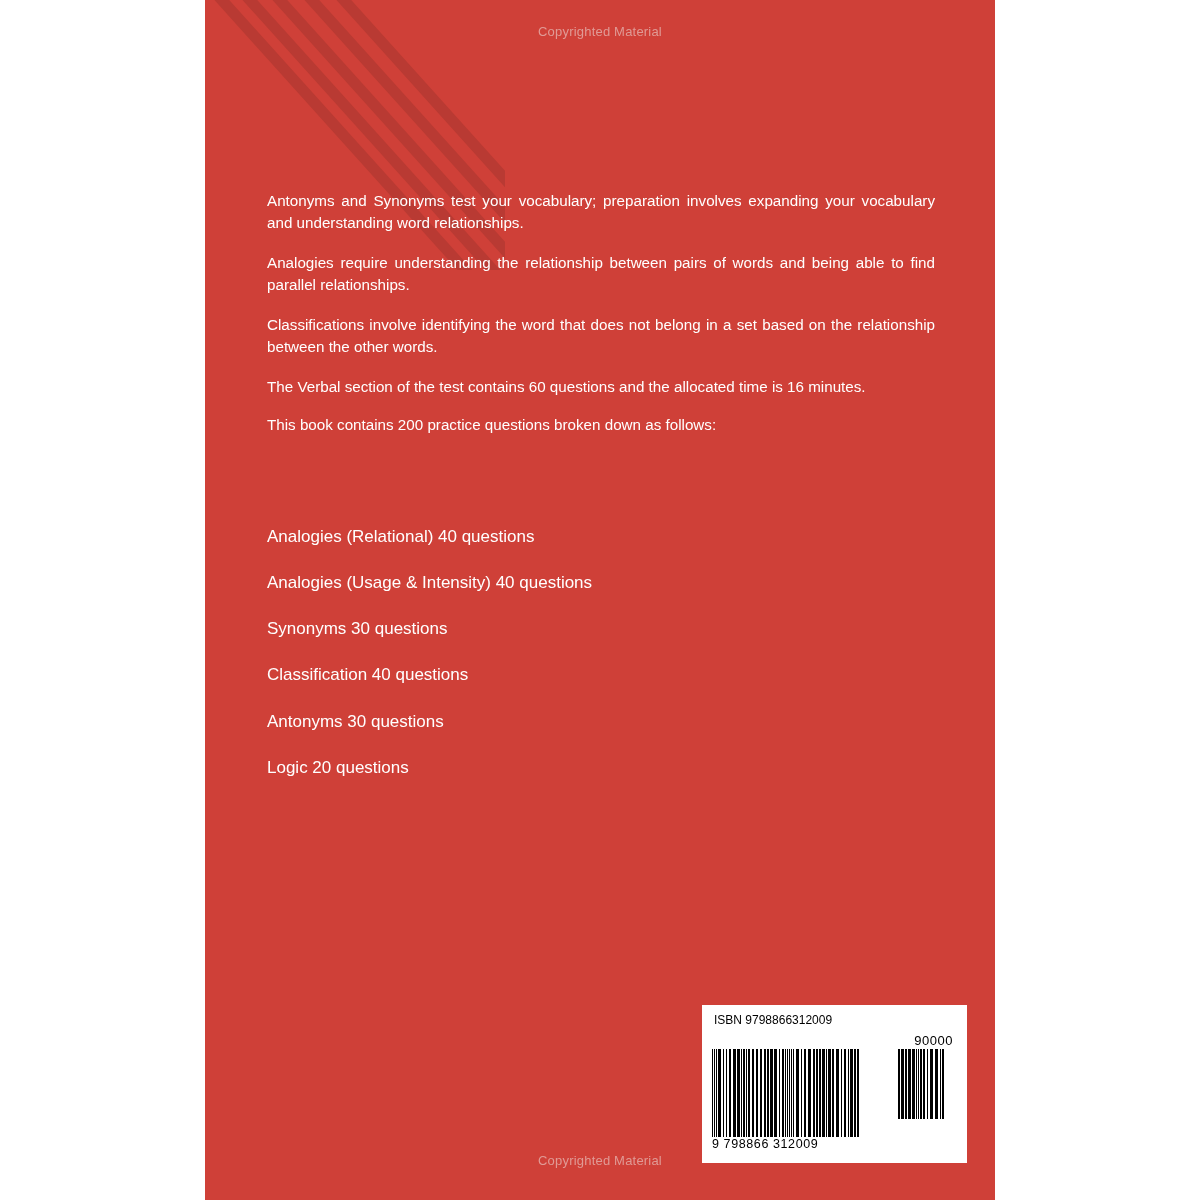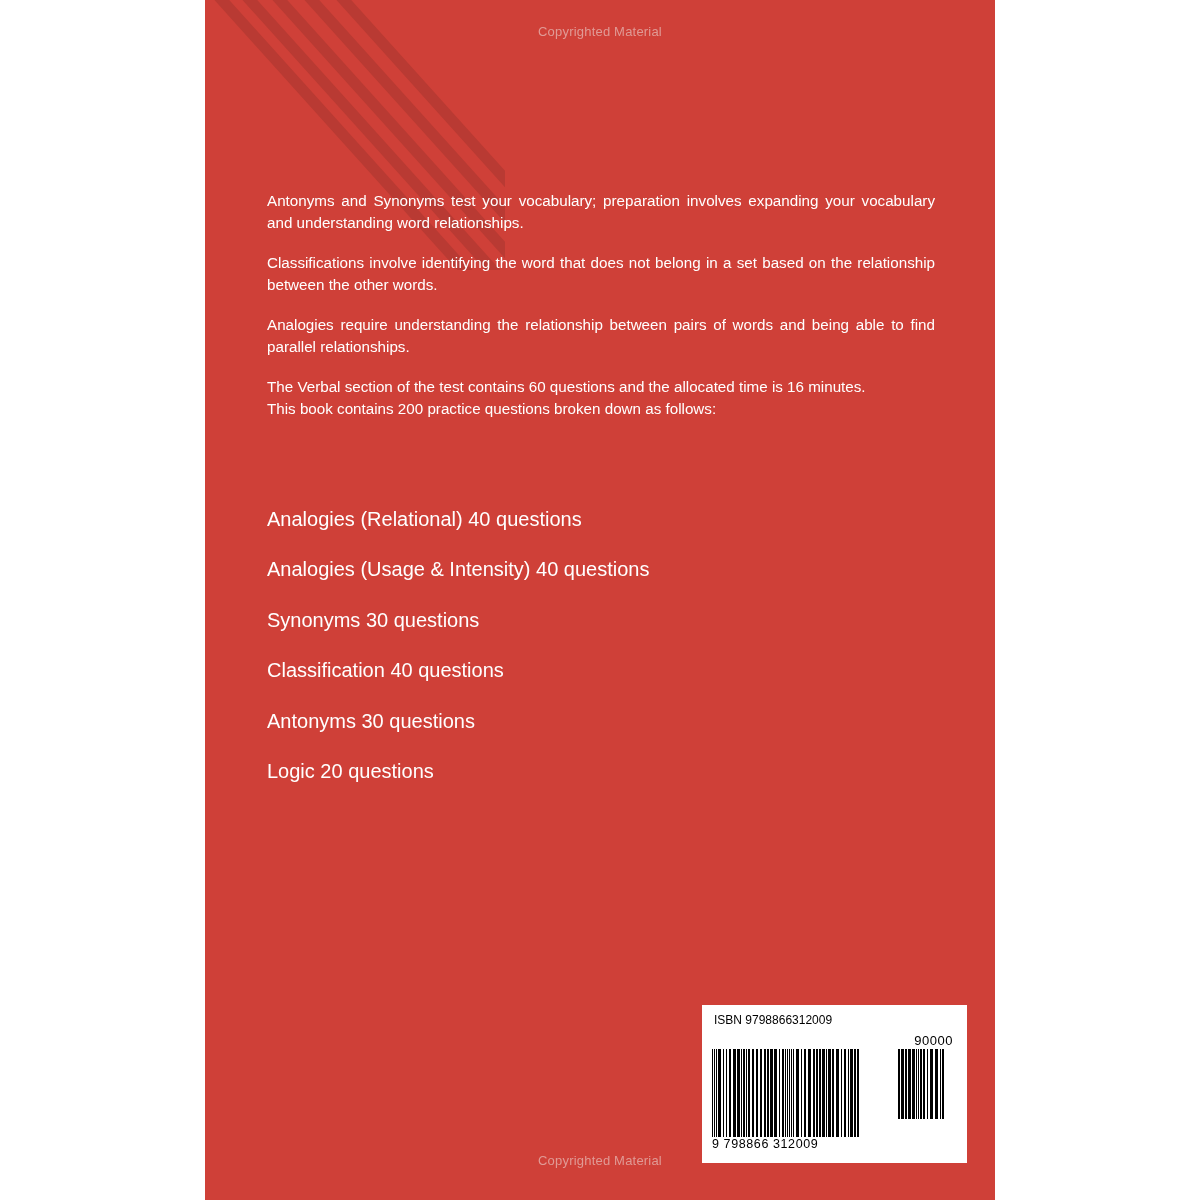--- a/index.html
+++ b/index.html
@@ -85,24 +85,25 @@
   }
   #blurb p.justify { text-align: justify; }
 
   #counts {
     position: absolute;
     left: 62px;
     top: 505px;
     width: 668px;
   }
   #counts div {
-    font-size: 20px;
+    font-size: 17px;
     line-height: 1.42;
     color: #ffffff;
     margin-bottom: 22px;
+    margin-top: 20px;
   }
 
   
   #barcode-box {
     position: absolute;
     left: 497px;
     top: 1005px;
     width: 265px;
     height: 158px;
     background: #ffffff;
@@ -159,23 +160,23 @@
         <i></i>
         <i></i>
         <i></i>
         <i></i>
     </div>
 
     <div class="copyright top">Copyrighted Material</div>
 
     <div id="blurb">
       <p class="justify">Antonyms and Synonyms test your vocabulary; preparation involves expanding your vocabulary and understanding word relationships.</p>
+      <p class="justify">Analogies require understanding the relationship between pairs of words and being able to find parallel relationships.</p>
       <p class="justify">Classifications involve identifying the word that does not belong in a set based on the relationship between the other words.</p>
-      <p class="justify">Analogies require understanding the relationship between pairs of words and being able to find parallel relationships.</p>
-      <p style="margin-bottom:0">The Verbal section of the test contains 60 questions and the allocated time is 16 minutes.</p>
+      <p style="margin-bottom:16px">The Verbal section of the test contains 60 questions and the allocated time is 16 minutes.</p>
       <p>This book contains 200 practice questions broken down as follows:</p>
     </div>
 
     <div id="counts">
       <div>Analogies (Relational) 40 questions</div>
       <div>Analogies (Usage &amp; Intensity)  40 questions</div>
       <div>Synonyms 30 questions</div>
       <div>Classification 40 questions</div>
       <div>Antonyms 30 questions</div>
       <div>Logic 20 questions</div>

